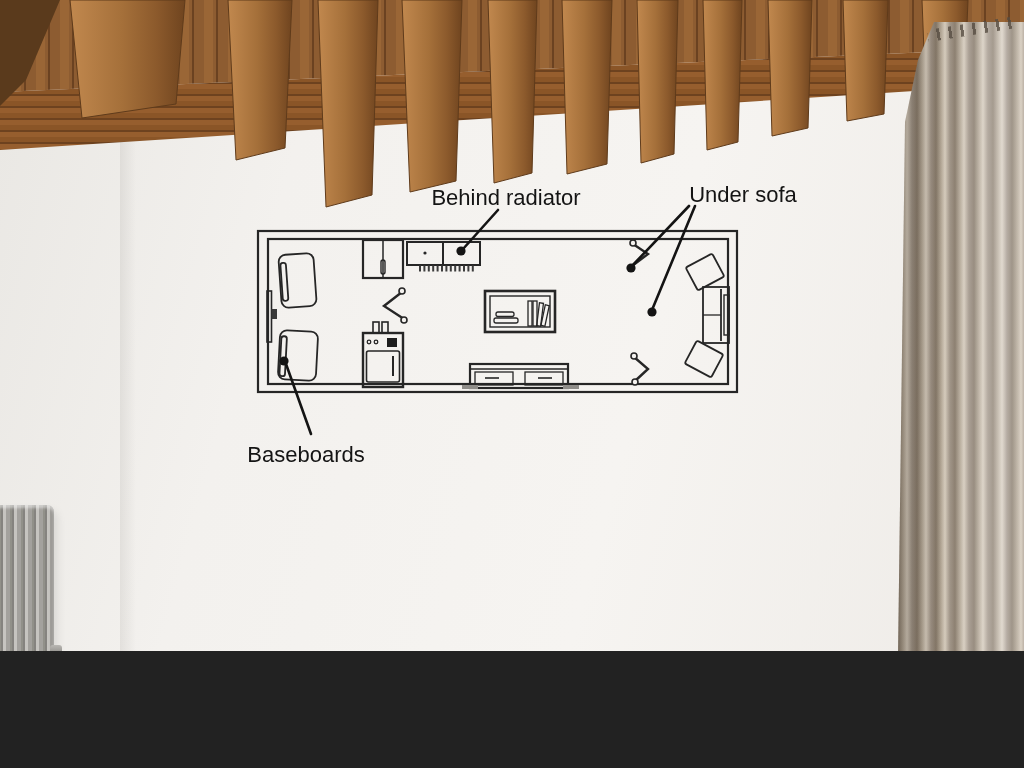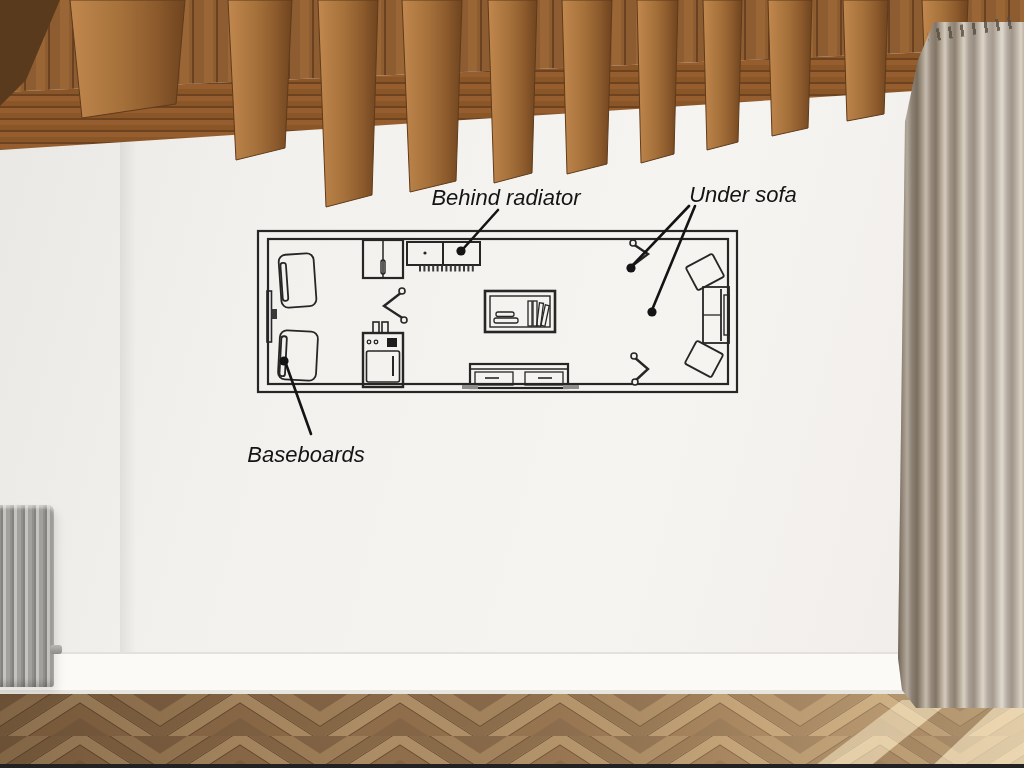--- a/index.html
+++ b/index.html
@@ -1,20 +1,19 @@
 <!DOCTYPE html>
 <html><head>
 <meta charset="utf-8">
 <style>
   html,body{margin:0;padding:0;background:#222;}
   #stage{
-    position:relative;width:1024px;height:764px;overflow:hidden;
+    position:relative;width:1024px;height:651px;overflow:hidden;
     font-family:"Liberation Sans", sans-serif;
     background:linear-gradient(105deg,#e9e7e3 0%,#f3f1ee 28%,#f6f4f1 62%,#eeebe7 100%);
-    font-style:italic;
   }
   .abs{position:absolute;}
   
   #corner-shade{
     left:120px;top:140px;width:16px;height:520px;
     background:linear-gradient(90deg,rgba(90,85,78,.10),rgba(90,85,78,0));
   }
   
   #baseboard{
     left:0;top:652px;width:1024px;height:46px;

